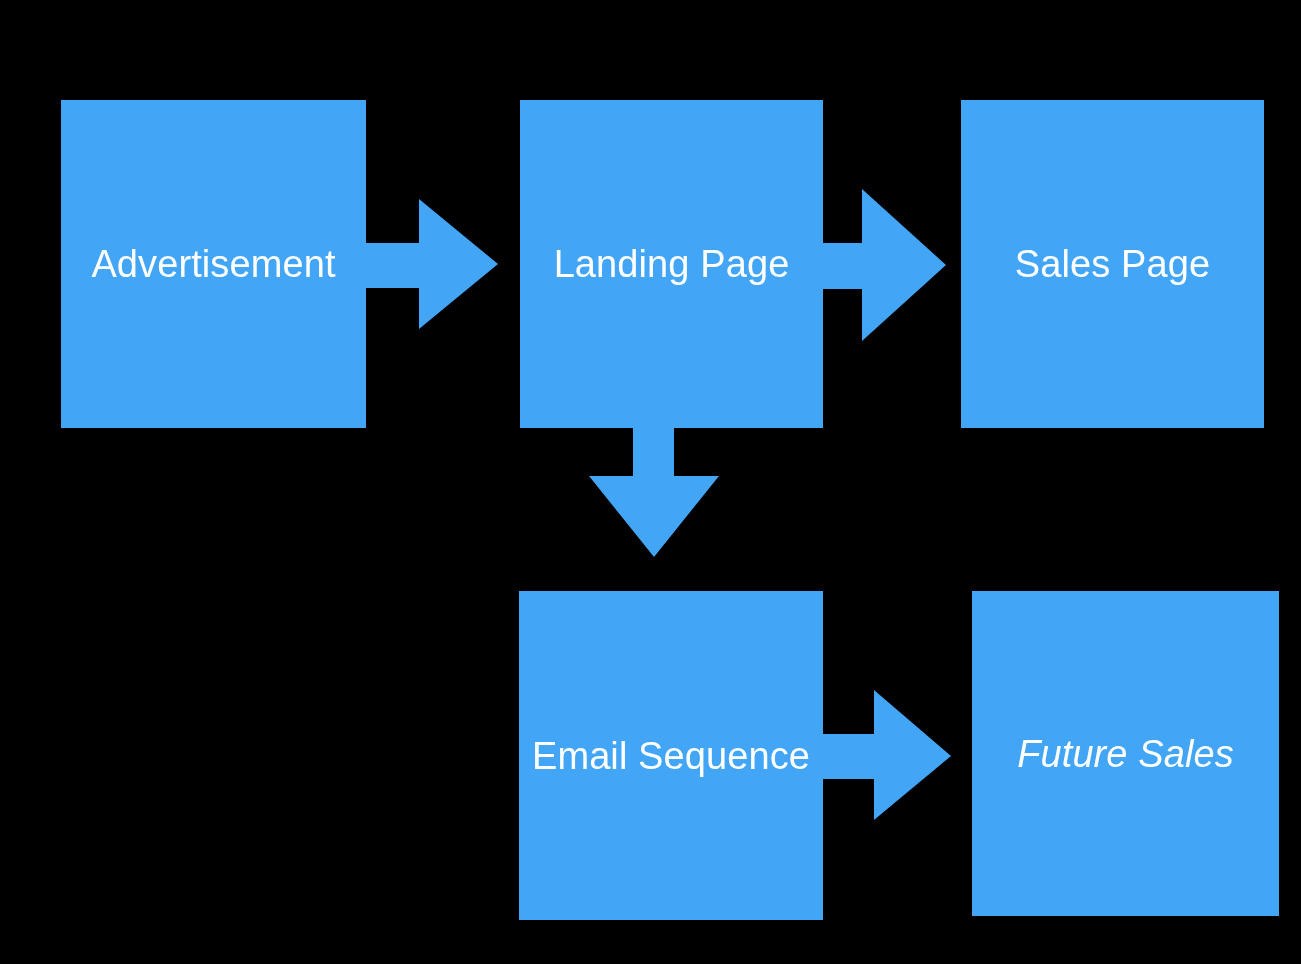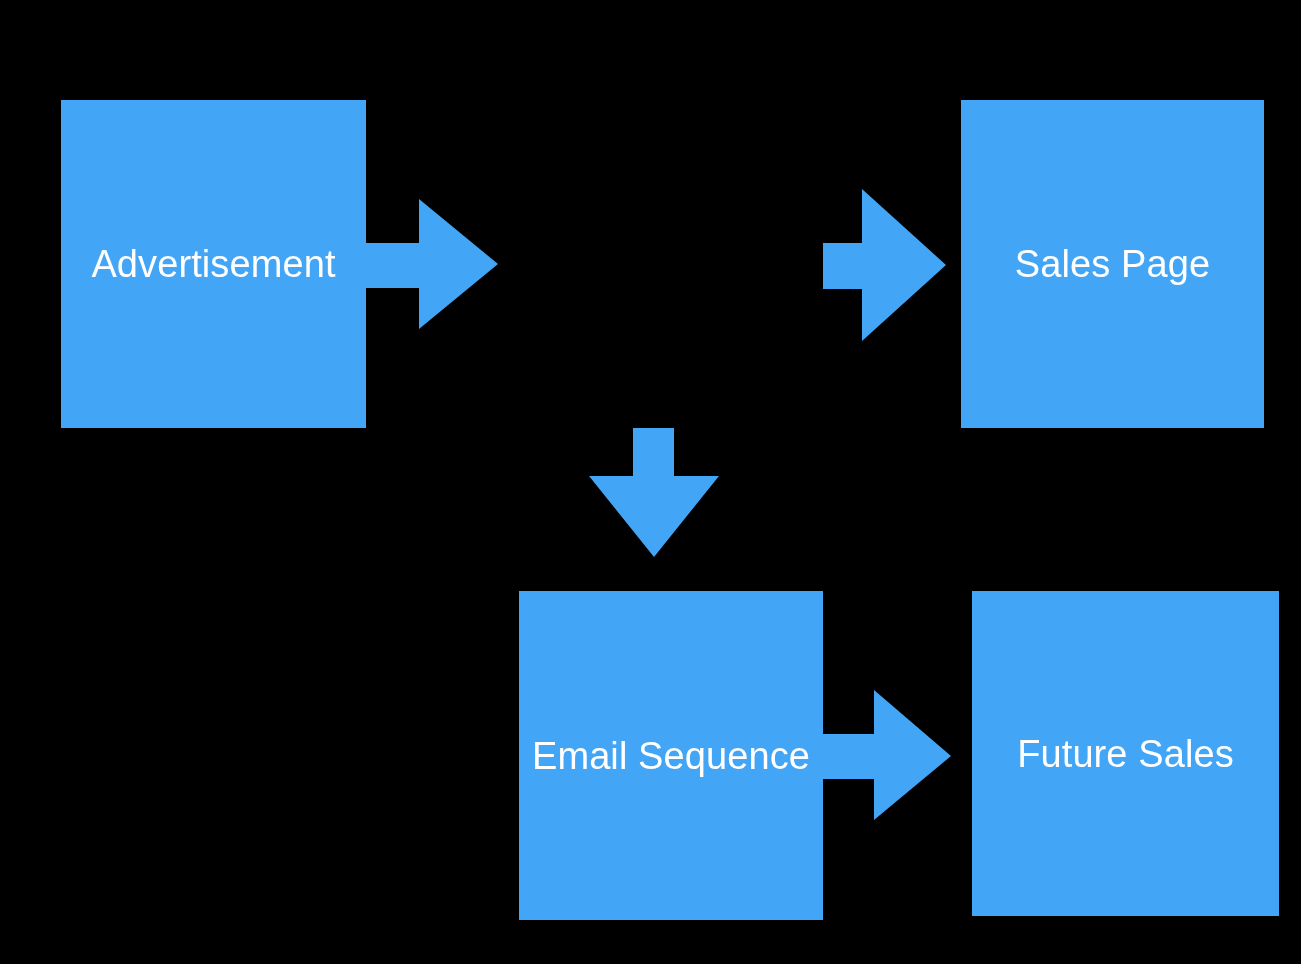--- a/index.html
+++ b/index.html
@@ -69,26 +69,29 @@
   <div class="arrow" style="left:823px; top:690px; width:128px; height:130px;">
     <svg viewBox="0 0 128 130" preserveAspectRatio="none" aria-hidden="true">
       <polygon points="0,44 51,44 51,0 128,66 51,130 51,89 0,89" fill="#42a5f5"></polygon>
     </svg>
   </div>
 
   <div class="node" style="left:61px; top:100px; width:305px; height:328px;">
     <span class="node-label">Advertisement</span>
   </div>
 
+  <div class="node" style="left:520px; top:100px; width:303px; height:328px;">
+    <span class="node-label">Landing Page</span>
+  </div>
 
   <div class="node" style="left:519px; top:591px; width:304px; height:329px;">
     <span class="node-label">Email Sequence</span>
   </div>
 
   <div class="node" style="left:961px; top:100px; width:303px; height:328px;">
     <span class="node-label">Sales Page</span>
   </div>
 
-  <div class="node" style="left:972px; top:591px; width:307px; height:325px;">
+  <div class="node" style="left:972px; top:591px; width:307px; height:325px;font-style:italic;">
     <span class="node-label">Future Sales</span>
   </div>
 
 </div>
 
 </body></html>

